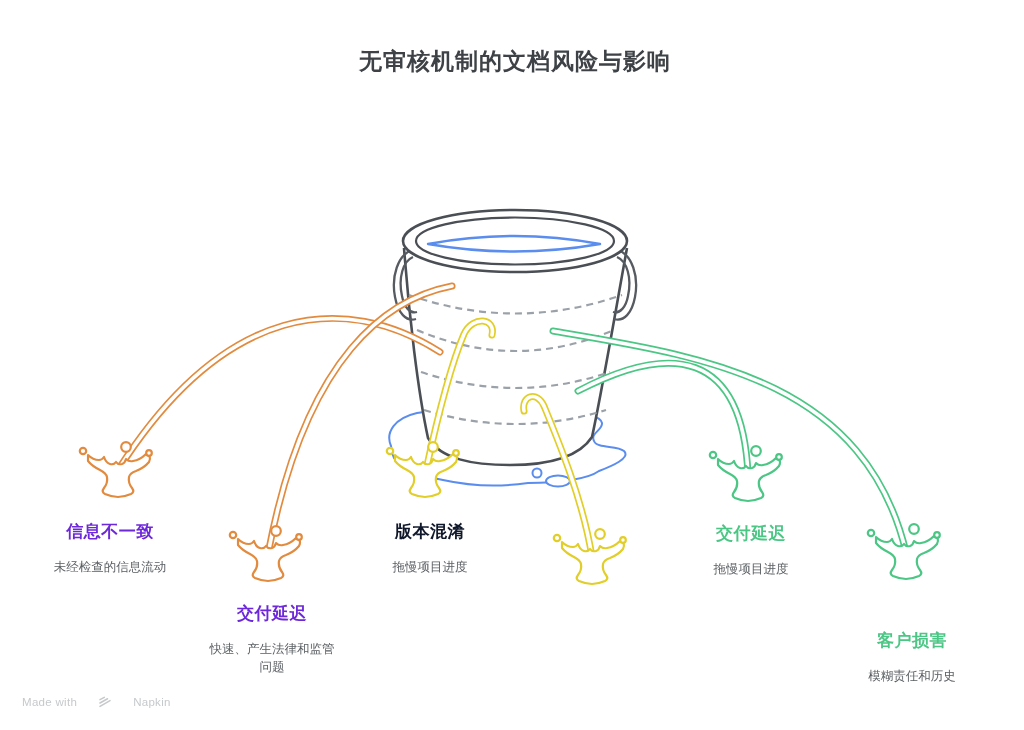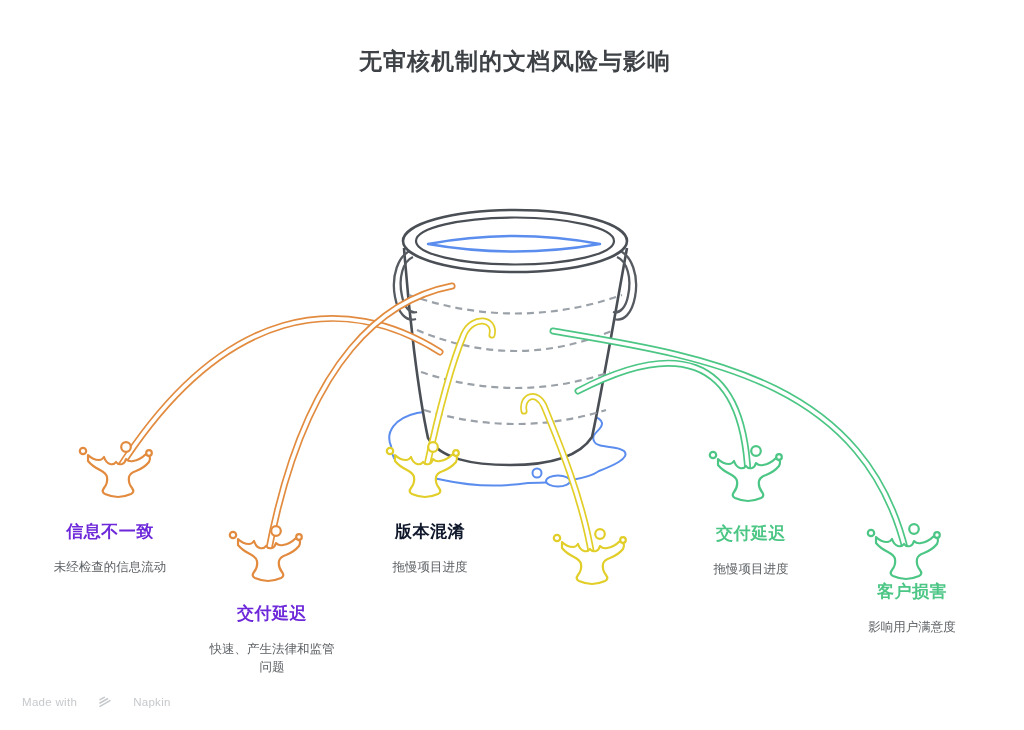--- a/index.html
+++ b/index.html
@@ -124,23 +124,23 @@
     <div class="risk-desc wrap">快速、产生法律和监管问题</div>
   </div>
   <div class="label-block" style="left:430px;top:520px">
     <div class="risk-label c-yellow">版本混淆</div>
     <div class="risk-desc">拖慢项目进度</div>
   </div>
   <div class="label-block" style="left:751px;top:522px">
     <div class="risk-label c-green">交付延迟</div>
     <div class="risk-desc">拖慢项目进度</div>
   </div>
-  <div class="label-block" style="left:912px;top:580px">
+  <div class="label-block" style="left:912px;top:629px">
     <div class="risk-label c-green">客户损害</div>
-    <div class="risk-desc">影响用户满意度</div>
+    <div class="risk-desc">模糊责任和历史</div>
   </div>
 
   <div class="watermark">
     <span>Made with</span>
     <svg width="14" height="12" viewBox="0 0 14 12" aria-hidden="true">
       <g fill="none" stroke="#C6C9CC" stroke-width="1.6" stroke-linecap="round">
         <path d="M2 10.4 L12 4.6"></path>
         <path d="M2 7 L9.5 2.8"></path>
         <path d="M2 3.6 L6.3 1.4"></path>
       </g>

